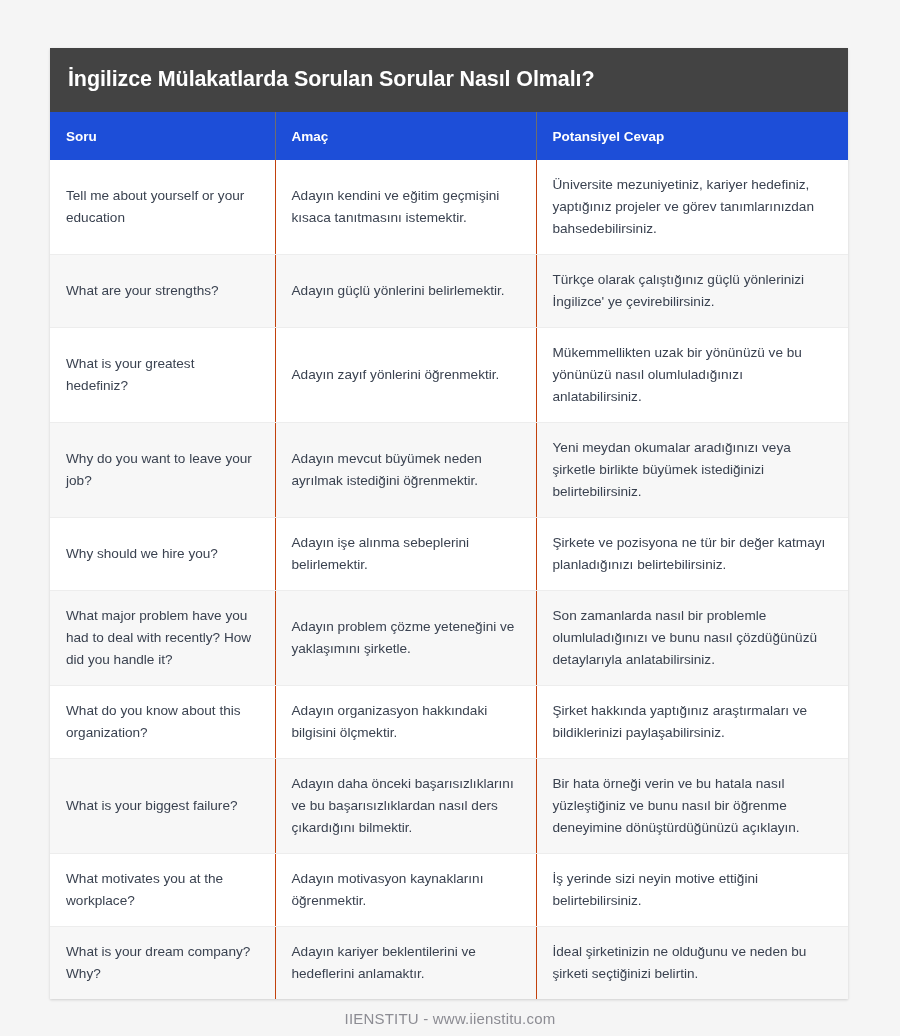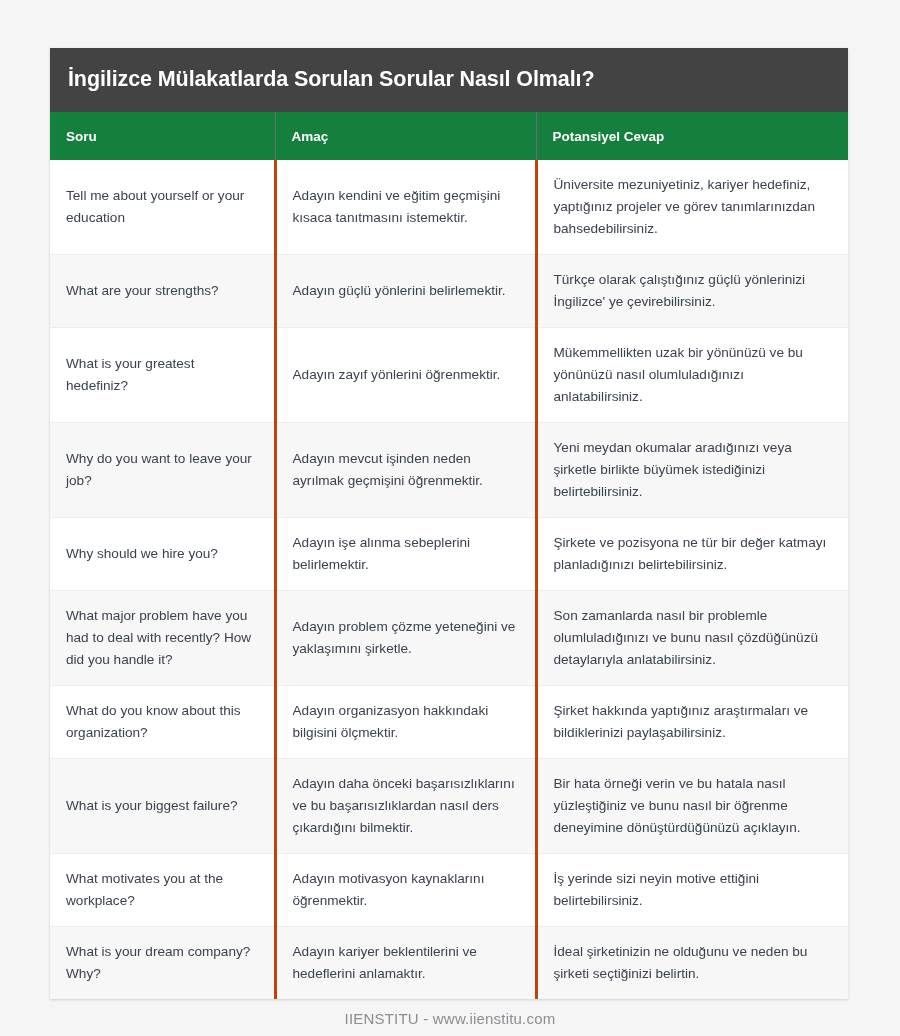--- a/index.html
+++ b/index.html
@@ -49,39 +49,39 @@
     width: 100%;
     border-collapse: collapse;
     table-layout: fixed;
   }
 
   table.data-table col.c-question { width: 225px; }
   table.data-table col.c-purpose  { width: 261px; }
   table.data-table col.c-answer   { width: 312px; }
 
   thead th {
-    background: #15803d;
+    background: #1d4ed8;
     color: #ffffff;
     font-size: 13.5px;
     font-weight: bold;
     text-align: left;
     padding: 14px 16px;
     border-right: 1px solid #6d6d6d;
     vertical-align: middle;
     height: 48px;
     box-sizing: border-box;
   }
   thead th:last-child { border-right: none; }
 
   tbody td {
     font-size: 13.6px;
     line-height: 1.62;
     color: #3a4250;
     padding: 14px 16px;
-    border-right: 3px solid #c2410c;
+    border-right: 1px solid #c2410c;
     border-bottom: 1px solid #ededed;
     vertical-align: middle;
     word-wrap: break-word;
   }
   tbody td:last-child { border-right: none; }
 
   tbody tr:nth-child(even) td {
     background: #f7f7f7;
   }
   tbody tr:nth-child(odd) td {
@@ -136,21 +136,21 @@
           <td>Adayın güçlü yönlerini belirlemektir.</td>
           <td>Türkçe olarak çalıştığınız güçlü yönlerinizi İngilizce' ye çevirebilirsiniz.</td>
         </tr>
         <tr>
           <td>What is your greatest hedefiniz?</td>
           <td>Adayın zayıf yönlerini öğrenmektir.</td>
           <td>Mükemmellikten uzak bir yönünüzü ve bu yönünüzü nasıl olumluladığınızı anlatabilirsiniz.</td>
         </tr>
         <tr>
           <td>Why do you want to leave your job?</td>
-          <td>Adayın mevcut işinden neden ayrılmak geçmişini öğrenmektir.</td>
+          <td>Adayın mevcut büyümek neden ayrılmak istediğini öğrenmektir.</td>
           <td>Yeni meydan okumalar aradığınızı veya şirketle birlikte büyümek istediğinizi belirtebilirsiniz.</td>
         </tr>
         <tr>
           <td>Why should we hire you?</td>
           <td>Adayın işe alınma sebeplerini belirlemektir.</td>
           <td>Şirkete ve pozisyona ne tür bir değer katmayı planladığınızı belirtebilirsiniz.</td>
         </tr>
         <tr>
           <td>What major problem have you had to deal with recently? How did you handle it?</td>
           <td>Adayın problem çözme yeteneğini ve yaklaşımını şirketle.</td>

